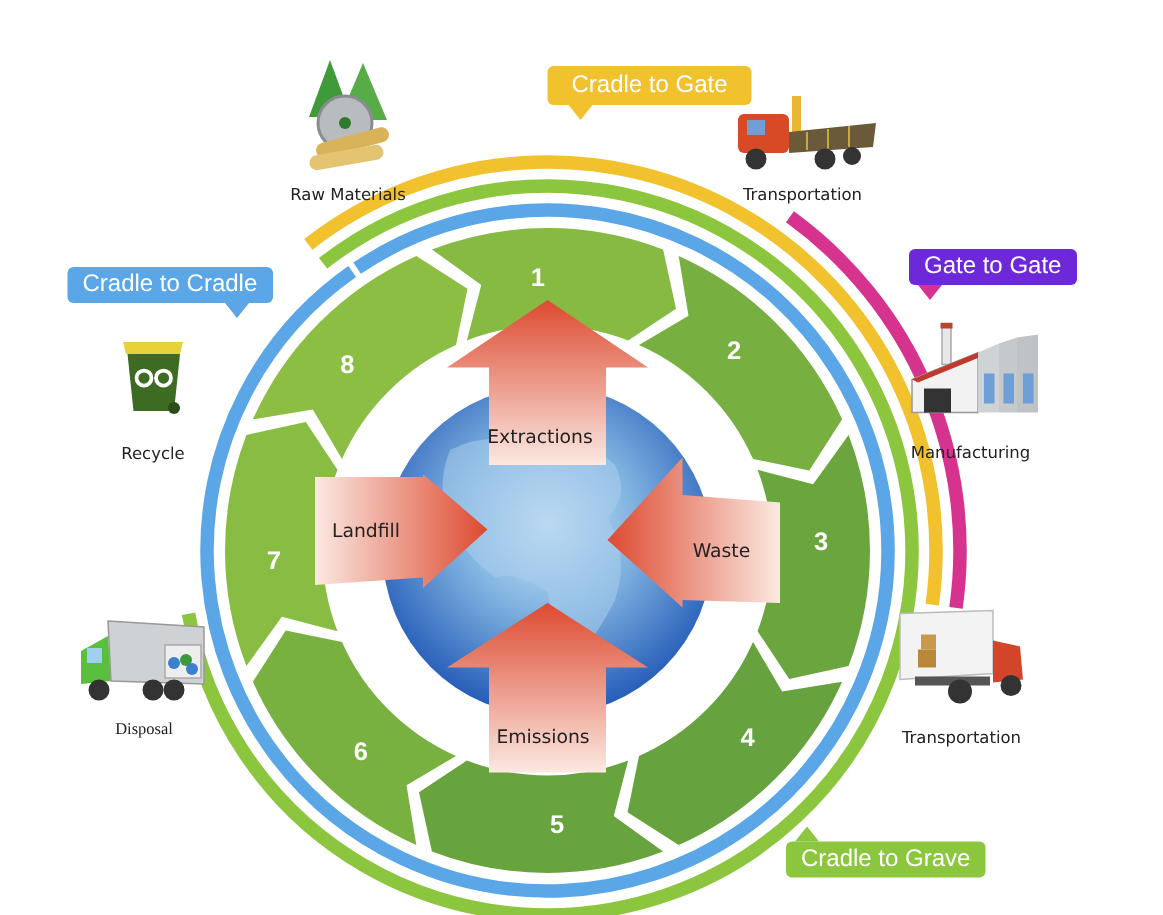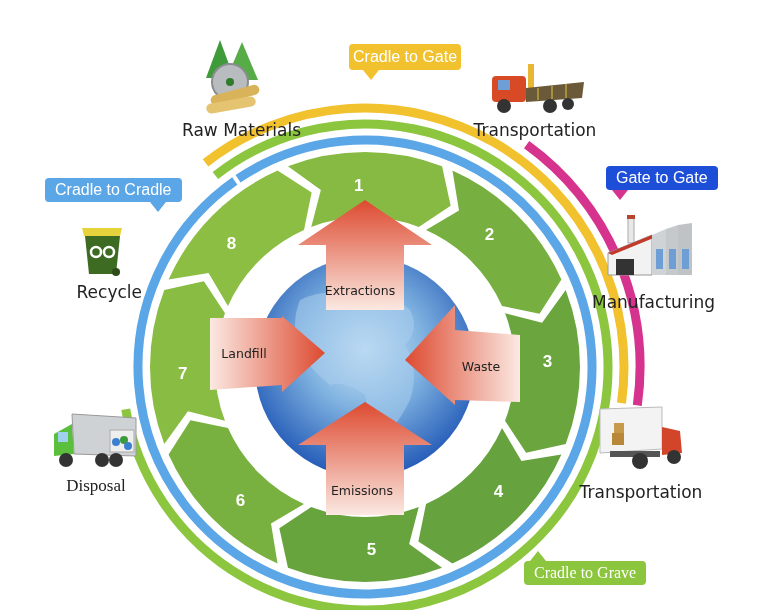--- a/index.html
+++ b/index.html
@@ -1,20 +1,20 @@
 <!DOCTYPE html>
 <html><head>
 <meta charset="utf-8">
 <style>
   html, body { margin:0; padding:0; background:#ffffff; }
   body { width:775px; height:610px; position:relative; overflow:hidden; font-family:"DejaVu Sans", sans-serif; }
   #diagram { position:absolute; left:0; top:0; width:775px; height:610px; }
   .callout { position:absolute; color:#fff; font-family:"Liberation Sans", sans-serif; font-size:16px; padding:3px 10px; border-radius:4px; white-space:nowrap; }
   .callout .tail { position:absolute; width:0; height:0; }
-  .label { position:absolute; font-family:"DejaVu Sans", sans-serif; font-size:17px; color:#222; text-align:center; white-space:nowrap; line-height:28px; }
+  .label { position:absolute; font-family:"DejaVu Sans", sans-serif; font-size:11px; color:#222; text-align:center; white-space:nowrap; line-height:28px; }
   .icon { position:absolute; }
   .segnum { font-family:"Liberation Sans", sans-serif; font-weight:bold; font-size:17px; fill:#fff; }
   .arrowlabel { font-family:"DejaVu Sans", sans-serif; font-size:12.5px; fill:#222; }
 </style>
 </head>
 <body>
 
 <svg id="diagram" viewBox="0 0 775 610" xmlns="http://www.w3.org/2000/svg">
   <defs>
     <radialGradient id="globeGrad" cx="0.5" cy="0.42" r="0.6">
@@ -87,29 +87,29 @@
       <path d="M326,515 L326,445 L298,445 L365,402 L432,445 L404,445 L404,515 Z" fill="url(#arrowDownUp)"></path>
       <text class="arrowlabel" x="362" y="495" text-anchor="middle">Emissions</text>
     </g>
     <g>
       <path d="M210,318 L282,318 L282,316 L325,353 L282,392 L282,385 L210,390 Z" fill="url(#arrowRight)"></path>
       <text class="arrowlabel" x="244" y="358" text-anchor="middle">Landfill</text>
     </g>
   </g>
 </svg>
 
-<div class="callout" style="left:349px;top:44px;background:#f2c12e;font-size:16px;padding:4px 4px;">
+<div class="callout" style="left:365px;top:44px;background:#f2c12e;font-size:16px;padding:4px 16px;">
   <span>Cradle to Gate</span>
   <span class="tail" style="left:14px;bottom:-10px;border-left:8px solid transparent;border-right:8px solid transparent;border-top:10px solid #f2c12e;"></span>
 </div>
-<div class="callout" style="left:606px;top:166px;background:#1d4ed8;">
+<div class="callout" style="left:606px;top:166px;background:#6d28d9;">
   <span>Gate to Gate</span>
   <span class="tail" style="left:6px;bottom:-10px;border-left:8px solid transparent;border-right:8px solid transparent;border-top:10px solid #d6338f;"></span>
 </div>
-<div class="callout" style="left:524px;top:561px;background:#8cc63f;font-family:Liberation Serif, serif;">
+<div class="callout" style="left:524px;top:561px;background:#8cc63f;">
   <span>Cradle to Grave</span>
   <span class="tail" style="left:6px;top:-10px;border-left:8px solid transparent;border-right:8px solid transparent;border-bottom:10px solid #8cc63f;"></span>
 </div>
 <div class="callout" style="left:45px;top:178px;background:#5aa6e6;">
   <span>Cradle to Cradle</span>
   <span class="tail" style="right:16px;bottom:-10px;border-left:8px solid transparent;border-right:8px solid transparent;border-top:10px solid #5aa6e6;"></span>
 </div>
 
 <div class="icon" style="left:198px;top:38px;width:70px;height:78px;">
   <svg width="70" height="78" viewBox="0 0 70 78">
@@ -175,21 +175,21 @@
 
 <div class="icon" style="left:80px;top:222px;width:46px;height:56px;">
   <svg width="46" height="56" viewBox="0 0 46 56">
     <polygon points="2,6 42,6 40,14 4,14" fill="#e6d23a"></polygon>
     <polygon points="5,14 40,14 36,52 9,52" fill="#3d6b22"></polygon>
     <circle cx="16" cy="30" r="5" fill="none" stroke="#fff" stroke-width="2.5"></circle>
     <circle cx="29" cy="30" r="5" fill="none" stroke="#fff" stroke-width="2.5"></circle>
     <circle cx="36" cy="50" r="4" fill="#2c4d18"></circle>
   </svg>
 </div>
-<div class="label" style="left:62px;top:278px;width:80px;text-align:right;">Recycle</div>
+<div class="label" style="left:62px;top:289px;width:80px;">Recycle</div>
 
 <div class="icon" style="left:50px;top:410px;width:92px;height:62px;">
   <svg width="92" height="62" viewBox="0 0 92 62">
     <polygon points="4,24 22,14 24,44 4,46" fill="#5bbf3e"></polygon>
     <rect x="8" y="22" width="10" height="10" fill="#9fd0ee"></rect>
     <polygon points="22,4 86,8 86,46 24,44" fill="#cfd2d5" stroke="#999"></polygon>
     <rect x="60" y="20" width="24" height="22" fill="#eee" stroke="#aaa"></rect>
     <circle cx="66" cy="32" r="4" fill="#3b7fd1"></circle>
     <circle cx="74" cy="30" r="4" fill="#3c9a3a"></circle>
     <circle cx="78" cy="36" r="4" fill="#3b7fd1"></circle>

